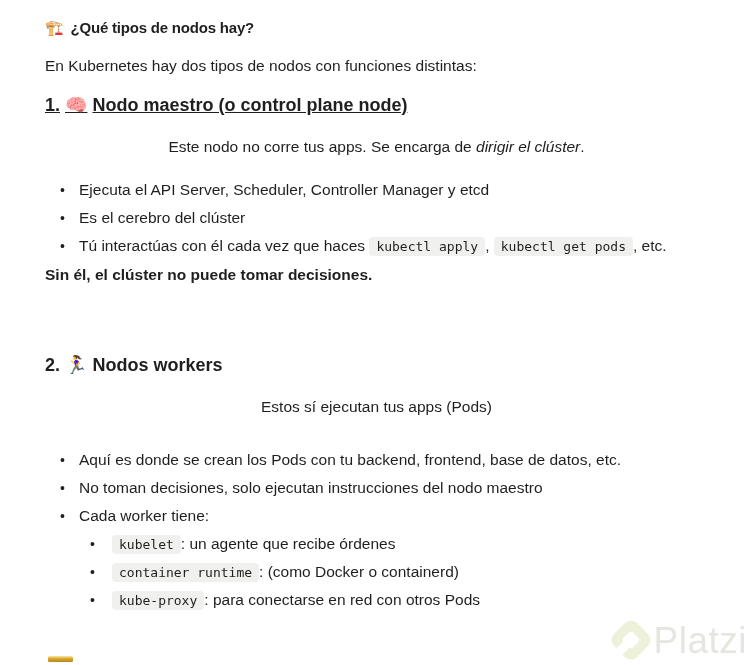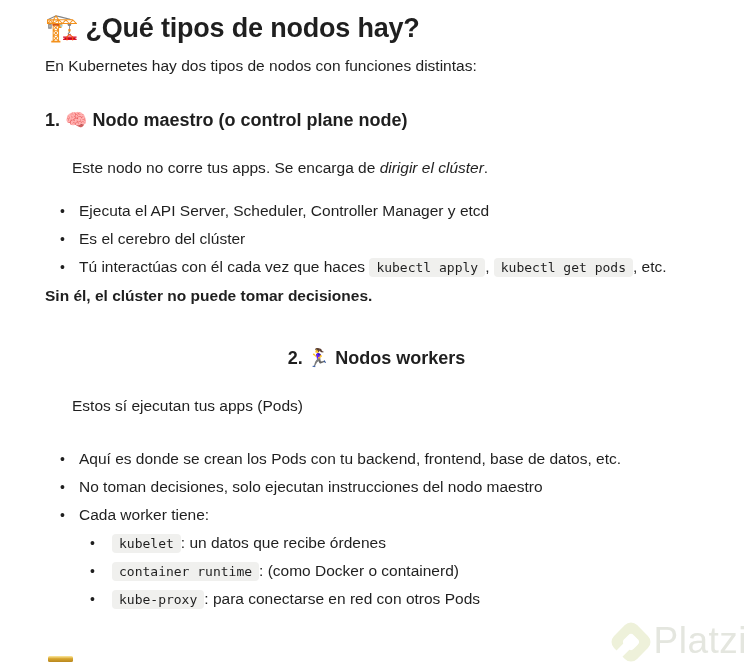--- a/index.html
+++ b/index.html
@@ -9,21 +9,21 @@
     height: 665px;
     background: #ffffff;
     overflow: hidden;
     font-family: "Liberation Sans", sans-serif;
     color: #1f1f1f;
     -webkit-font-smoothing: antialiased;
   }
   .content { padding: 14px 42px 0 45px; }
 
   .doc-title {
-    font-size: 27px;
+    font-size: 15px;
     font-weight: 700;
     letter-spacing: -0.2px;
     line-height: 28px;
   }
   .doc-title .emoji { margin-right: 7px; }
 
   .intro {
     margin-top: 13px;
     font-size: 15.5px;
     line-height: 21px;
@@ -31,27 +31,28 @@
 
   .bold { font-weight: 400; }
   .italic { font-style: italic; }
 
   .section-heading {
     font-size: 18px;
     font-weight: 700;
     line-height: 24px;
   }
   .section-heading .emoji { margin: 0 5px; font-weight: 400; }
-  .heading-1 { margin-top: 32px; }
-  .heading-2 { margin-top: 40px; text-align: center; }
+  .heading-1 { margin-top: 17px; text-decoration: underline; }
+  .heading-2 { margin-top: 68px; }
 
   .quote {
-    margin-top: 23px;
+    margin-top: 17px;
     display: flex;
     align-items: center;
+    flex-direction: column;
   }
   .quote-bar {
     flex: none;
     width: 4px;
     border-radius: 2px;
     background: #d9d9d9;
     margin-right: 23px;
   }
   .quote-text {
     font-size: 15.5px;
@@ -93,21 +94,21 @@
     font-size: 15.5px;
     font-weight: 700;
     line-height: 21px;
   }
 
   .watermark {
     position: absolute;
     right: 3px;
     bottom: 0px;
     display: flex;
-    align-items: flex-end;
+    align-items: flex-start;
     gap: 0;
     user-select: none;
   }
   .watermark-text {
     font-size: 37px;
     line-height: 48px;
     font-weight: 500;
     letter-spacing: 0.5px;
     color: #e4e6df;
   }
@@ -191,21 +192,21 @@
         </span>
       </div>
       <div class="bullet-item">
         <span class="marker">•</span>
         <span class="bullet-text">Cada worker tiene:</span>
       </div>
 
       <div class="bullet-item sub">
         <span class="marker">•</span>
         <span class="bullet-text">
-          <span class="code">kubelet</span><span>: un datos que recibe órdenes</span>
+          <span class="code">kubelet</span><span>: un agente que recibe órdenes</span>
         </span>
       </div>
       <div class="bullet-item sub">
         <span class="marker">•</span>
         <span class="bullet-text">
           <span class="code">container runtime</span><span>: (como Docker o containerd)</span>
         </span>
       </div>
       <div class="bullet-item sub">
         <span class="marker">•</span>

